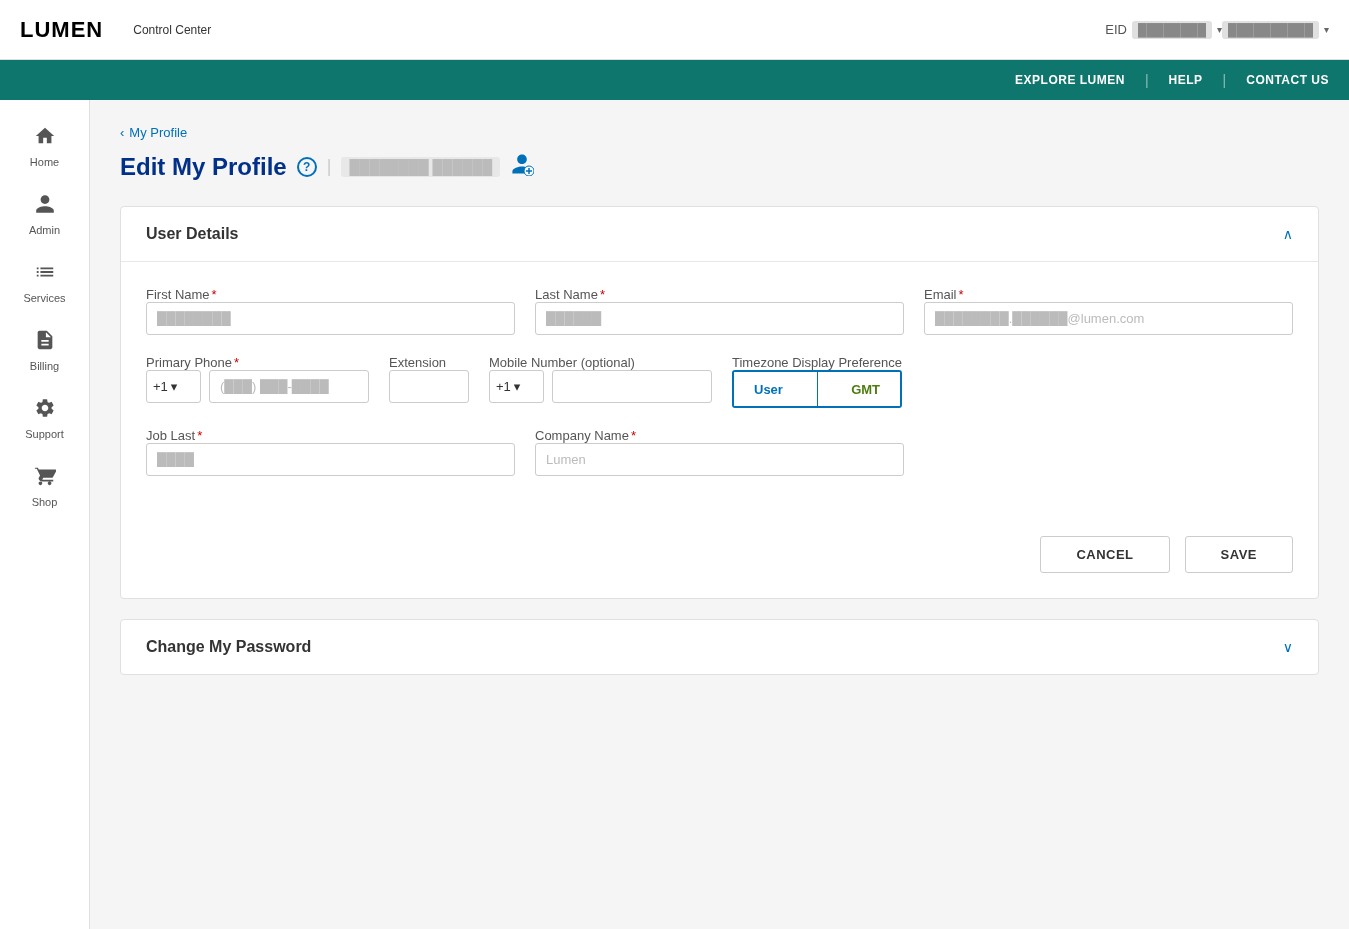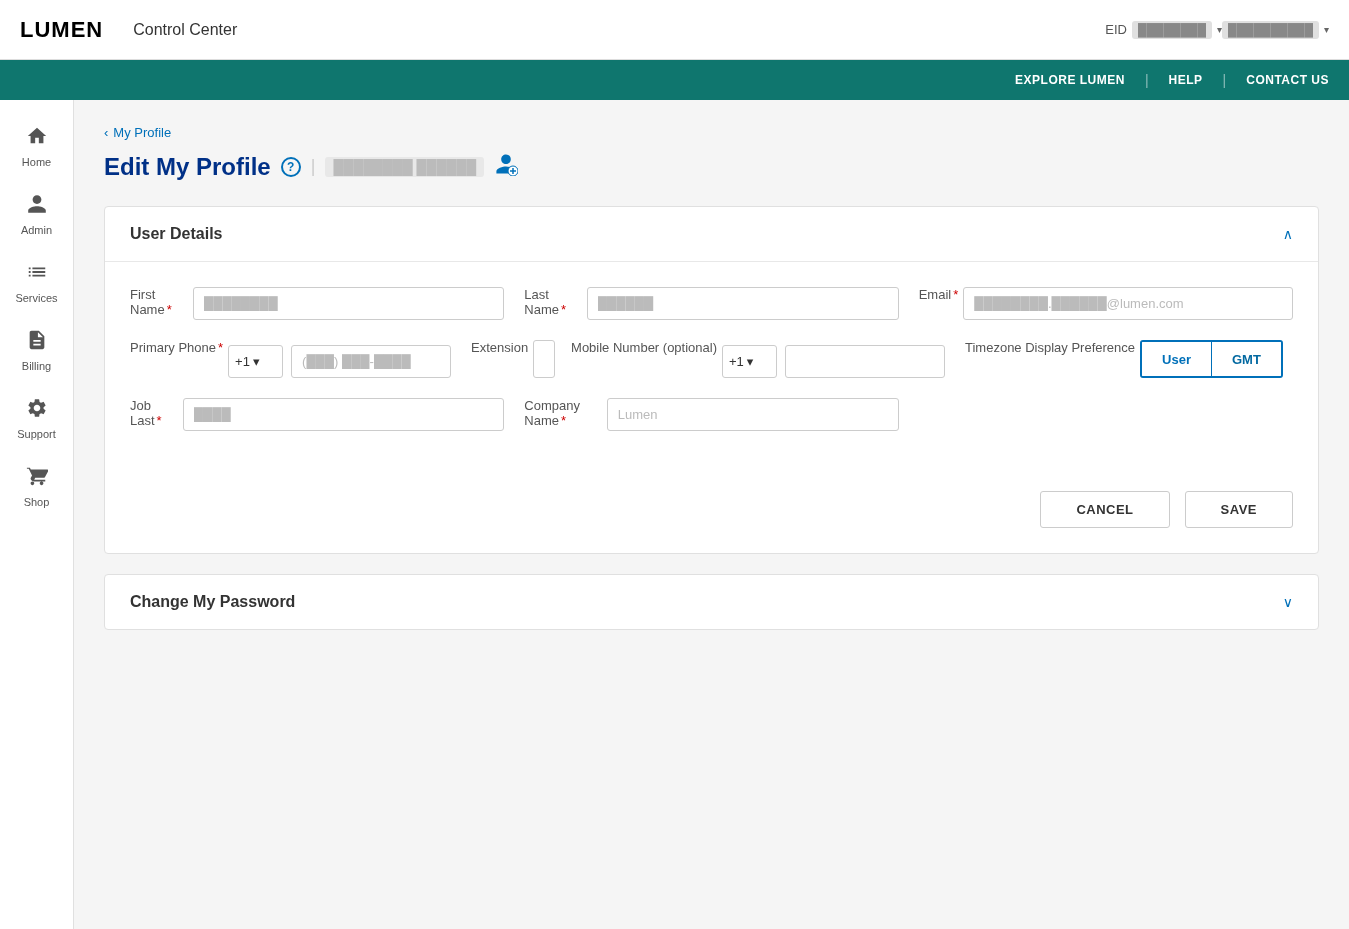--- a/index.html
+++ b/index.html
@@ -22,21 +22,21 @@
       margin-right: 30px;
       display: flex;
       align-items: center;
     }
     .logo span {
       color: #000;
       font-family: Arial, sans-serif;
       font-weight: 900;
     }
     .app-title {
-      font-size: 16px;
+      font-size: 12px;
       color: #333;
       font-weight: normal;
     }
     .header-right {
       margin-left: auto;
       display: flex;
       align-items: center;
       font-size: 13px;
       color: #555;
     }
@@ -80,21 +80,21 @@
     }
 
     
     .main-layout {
       display: flex;
       min-height: calc(929px - 100px);
     }
 
     
     .sidebar {
-      width: 74px;
+      width: 90px;
       background: #fff;
       border-right: 1px solid #e0e0e0;
       display: flex;
       flex-direction: column;
       align-items: center;
       padding-top: 15px;
       gap: 5px;
     }
     .sidebar-item {
       display: flex;
@@ -211,21 +211,21 @@
     }
 
     
     .form-row {
       display: flex;
       gap: 20px;
       margin-bottom: 20px;
     }
     .form-group {
       display: flex;
-      gap: 5px;
+      flex-direction: column;
     }
     .form-group.flex-1 { flex: 1; }
     .form-group.flex-sm { width: 80px; }
 
     .form-label {
       font-size: 13px;
       color: #555;
       font-weight: normal;
     }
     .form-label .required {
@@ -272,21 +272,21 @@
       height: 38px;
       justify-content: space-between;
     }
     .tz-btn {
       padding: 0 20px;
       border: none;
       cursor: pointer;
       font-size: 13px;
       font-weight: bold;
       background: #fff;
-      color: #0369a1;
+      color: #4d7c0f;
     }
     .tz-btn.active {
       background: #fff;
       color: #0070b9;
     }
     .tz-divider {
       width: 1px;
       background: #0070b9;
     }
 

